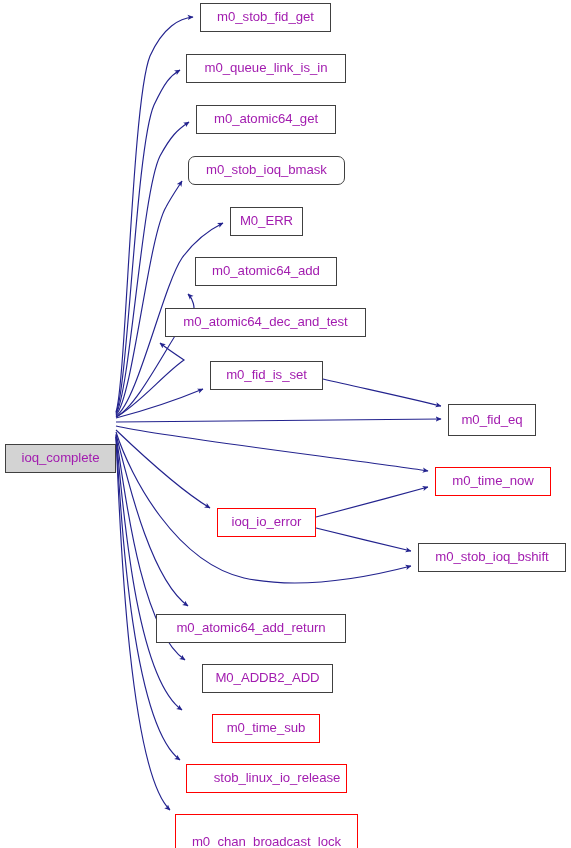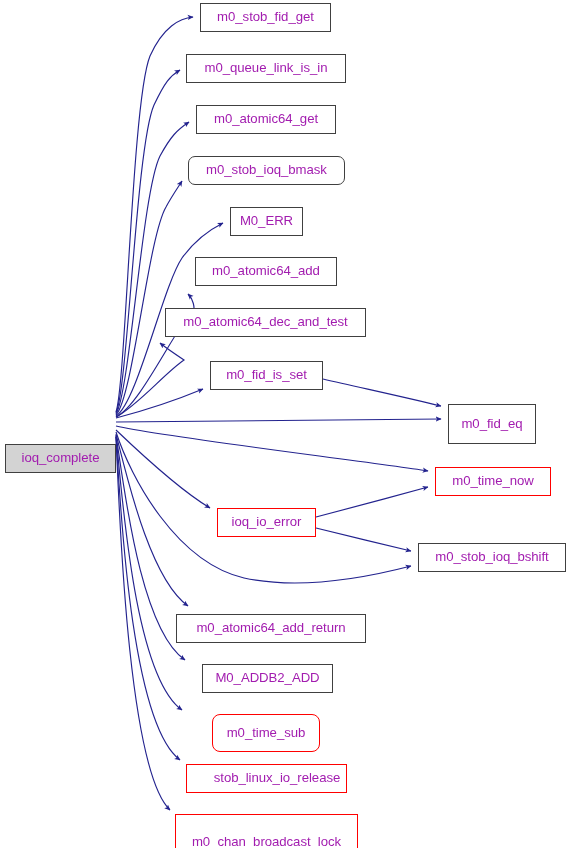--- a/index.html
+++ b/index.html
@@ -105,39 +105,39 @@
       </div>
       <div class="node" style="left: 195px; top: 257px; width: 142px; height: 29px;">
         <span class="node-label">m0_atomic64_add</span>
       </div>
       <div class="node" style="left: 165px; top: 308px; width: 201px; height: 29px;">
         <span class="node-label">m0_atomic64_dec_and_test</span>
       </div>
       <div class="node" style="left: 210px; top: 361px; width: 113px; height: 29px;">
         <span class="node-label">m0_fid_is_set</span>
       </div>
-      <div class="node" style="left: 448px; top: 404px; width: 88px; height: 40px;">
+      <div class="node" style="left: 448px; top: 404px; width: 88px; height: 32px;">
         <span class="node-label">m0_fid_eq</span>
       </div>
       <div class="node redborder" style="left: 435px; top: 467px; width: 116px; height: 29px;">
         <span class="node-label">m0_time_now</span>
       </div>
       <div class="node redborder" style="left: 217px; top: 508px; width: 99px; height: 29px;">
         <span class="node-label">ioq_io_error</span>
       </div>
       <div class="node" style="left: 418px; top: 543px; width: 148px; height: 29px;">
         <span class="node-label">m0_stob_ioq_bshift</span>
       </div>
-      <div class="node" style="left: 176px; top: 614px; width: 190px; height: 29px;">
+      <div class="node" style="left: 156px; top: 614px; width: 190px; height: 29px;">
         <span class="node-label">m0_atomic64_add_return</span>
       </div>
       <div class="node" style="left: 202px; top: 664px; width: 131px; height: 29px;">
         <span class="node-label">M0_ADDB2_ADD</span>
       </div>
-      <div class="node redborder" style="left: 212px; top: 714px; width: 108px; height: 38px; border-radius: 8px;">
+      <div class="node redborder" style="left: 212px; top: 714px; width: 108px; height: 29px;">
         <span class="node-label">m0_time_sub</span>
       </div>
       <div class="node redborder" style="left: 186px; top: 764px; width: 161px; height: 29px; padding-left: 21px;">
         <span class="node-label">stob_linux_io_release</span>
       </div>
       <div class="node redborder" style="left: 175px; top: 814px; width: 183px; height: 36px; align-items: flex-end;">
         <span class="node-label">m0_chan_broadcast_lock</span>
       </div>
     </div>
 

